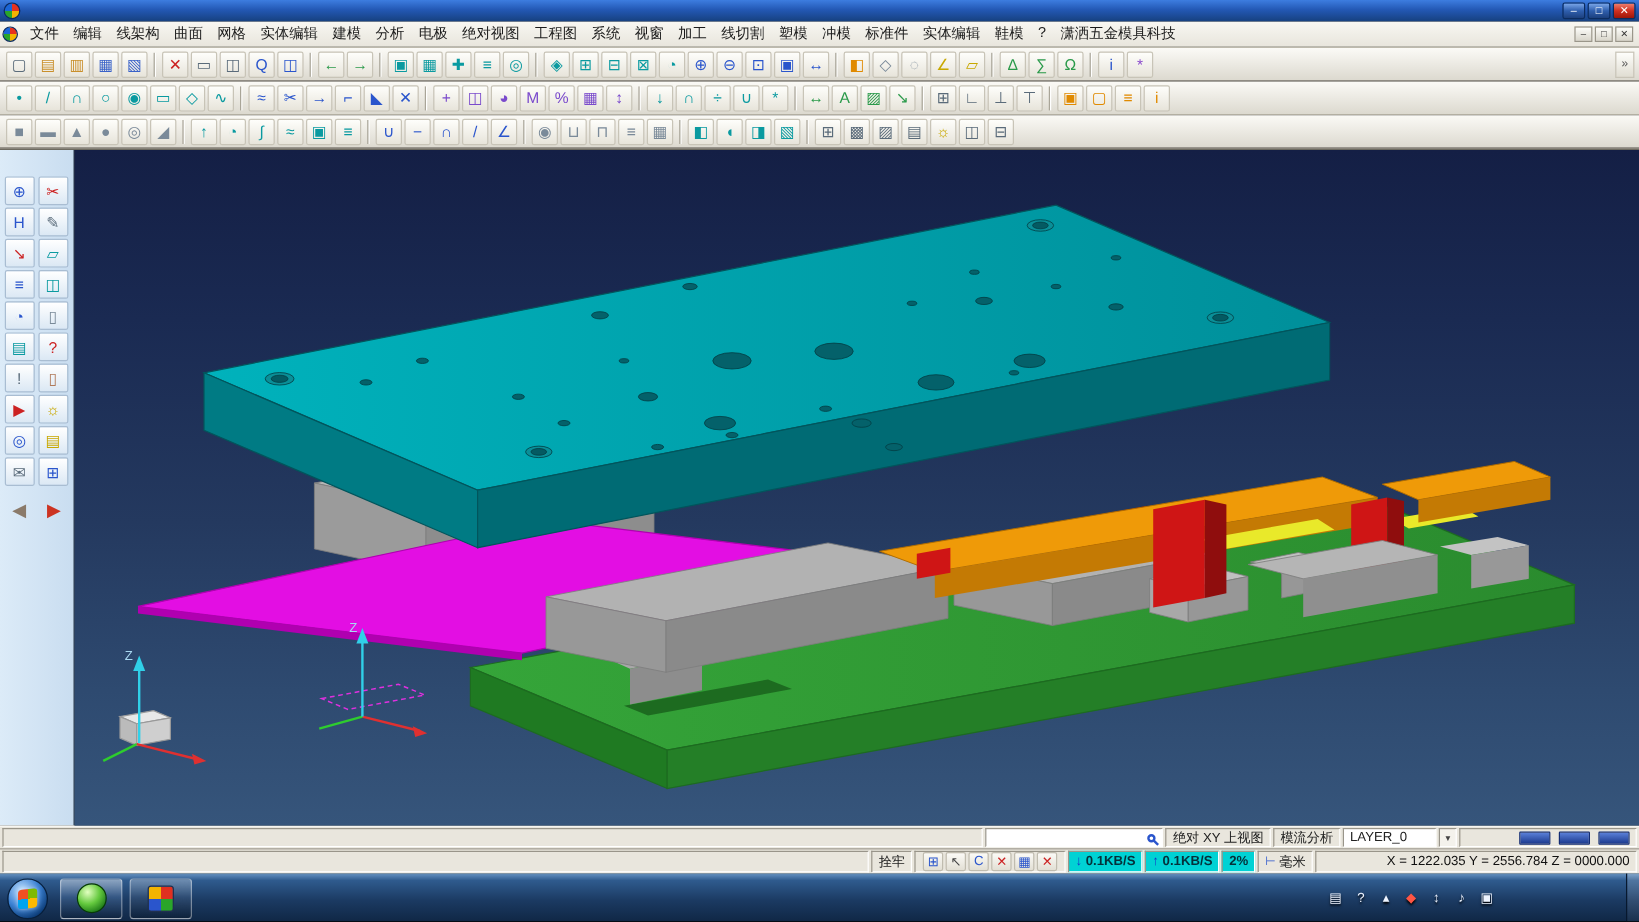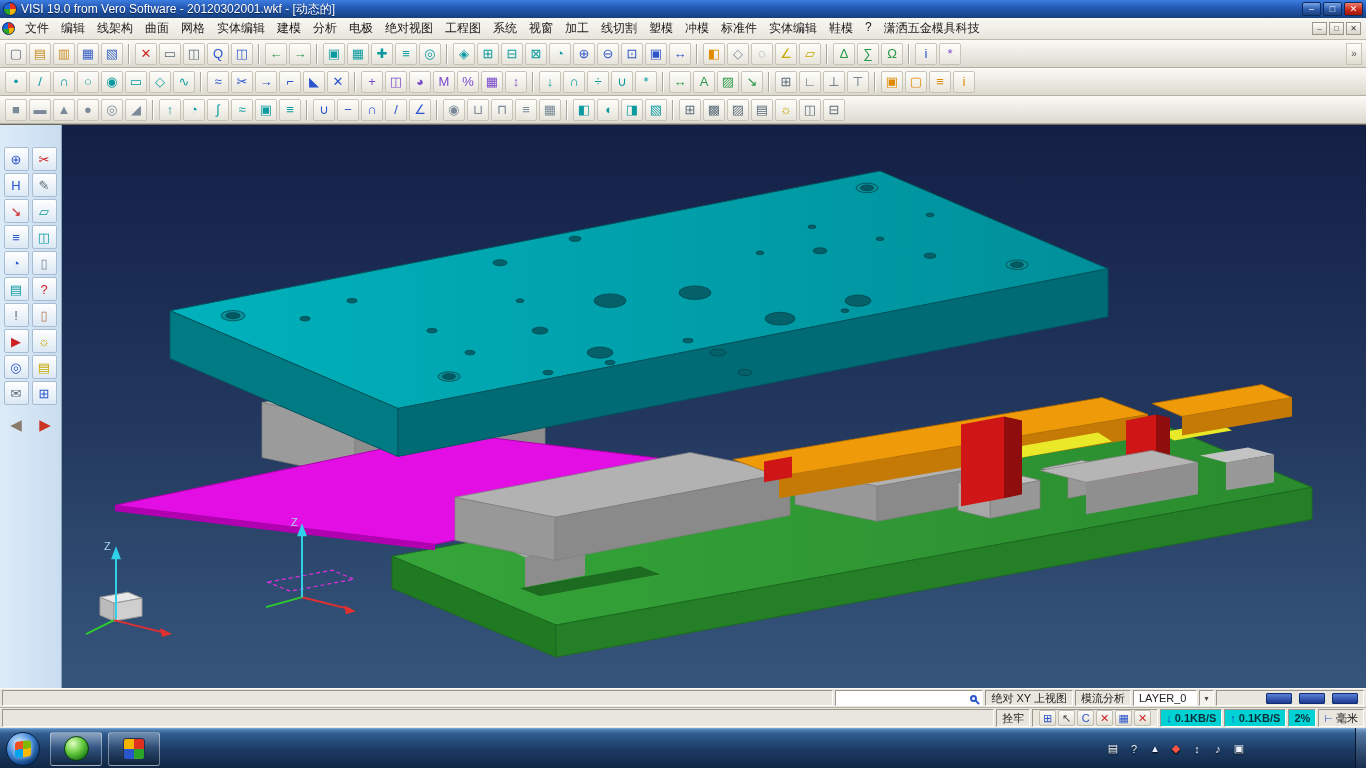--- a/index.html
+++ b/index.html
@@ -57,21 +57,21 @@
   .statusbar2 { height:21px; background:#e9e6dd; display:flex; align-items:stretch; font-size:11px; flex:0 0 auto;
     border-top:1px solid #b3afa2; padding:0 1px; }
   .seg { border:1px solid; border-color:#99958a #ffffff #ffffff #99958a; margin:1px; display:flex;
     align-items:center; padding:0 5px; white-space:nowrap; color:#222; }
   .seg.fill { flex:1; }
   .search-seg { background:#fff; width:148px; }
   .search-seg input { flex:1; border:none; outline:none; font-size:11px; background:transparent; min-width:0; }
   .mag { width:7px; height:7px; border:2px solid #2a55cc; border-radius:50%; position:relative; flex:0 0 auto; }
   .mag::after { content:""; position:absolute; width:6px; height:2px; background:#2a55cc;
     transform:rotate(45deg); right:-5px; bottom:-3px; }
-  .layer-seg { background:#fff; width:64px; }
+  .layer-seg { background:#fff; width:78px; }
   .spin-seg { width:15px; justify-content:center; background:#f4f2ec; padding:0; font-size:8px; color:#444; }
   .chip-row { width:148px; justify-content:flex-end; gap:7px; }
   .blue-chip { width:26px; height:11px; background:linear-gradient(180deg,#5a7fd8,#1c3a8e); border:1px solid #122c74;
     border-radius:1px; display:inline-block; }
   .cyan { background:#00d2d4; color:#05303a; font-weight:bold; }
   .cyan .arrow { font-weight:bold; margin-right:3px; }
   .arrow.dn { color:#1537c8; } .arrow.up { color:#1537c8; }
   .st-icon { width:17px; height:16px; margin:0 1px; display:inline-flex; align-items:center; justify-content:center;
     font-size:11px; background:linear-gradient(180deg,#fcfbf7,#e2dfd4); border:1px solid #c0bcaf; border-radius:2px; }
   .coords-seg { width:268px; justify-content:flex-end; font-size:11px; color:#111; }
@@ -110,21 +110,20 @@
   .wm-title { font-size:21px; font-weight:bold; color:#fff; text-shadow:0 0 3px #333,1px 1px 2px #000; }
   .wm-sub { font-size:8px; color:#f0f0f0; letter-spacing:1px; }
 </style>
 </head>
 <body>
 
 <div id="app">
 
   <div class="titlebar">
     <span class="app-logo"></span>
-    <span class="title-text">VISI 19.0  from Vero Software - 20120302001.wkf - [动态的]</span>
     <span class="win-btns">
       <span class="win-btn">–</span>
       <span class="win-btn">□</span>
       <span class="win-btn close">✕</span>
     </span>
   </div>
 
   <div class="menubar">
     <span class="app-logo" style="width:13px;height:13px;"></span>
     <span style="display:flex;">
@@ -493,20 +492,21 @@
     </span>
     <span class="seg cyan">
       <span class="arrow up">↑</span>
       <span>0.1KB/S</span>
     </span>
     <span class="seg cyan">2%</span>
     <span class="seg units-seg">
       <span class="u-ico">⊢</span>
       <span>毫米</span>
     </span>
+    <span class="seg coords-seg">X = 1222.035 Y = 2556.784 Z = 0000.000</span>
   </div>
 
   <div class="taskbar">
     <span class="start-orb">
       <span class="start-flag"></span>
     </span>
     <span class="task-btn active">
       <span class="visi-ball"></span>
     </span>
     <span class="task-btn">

